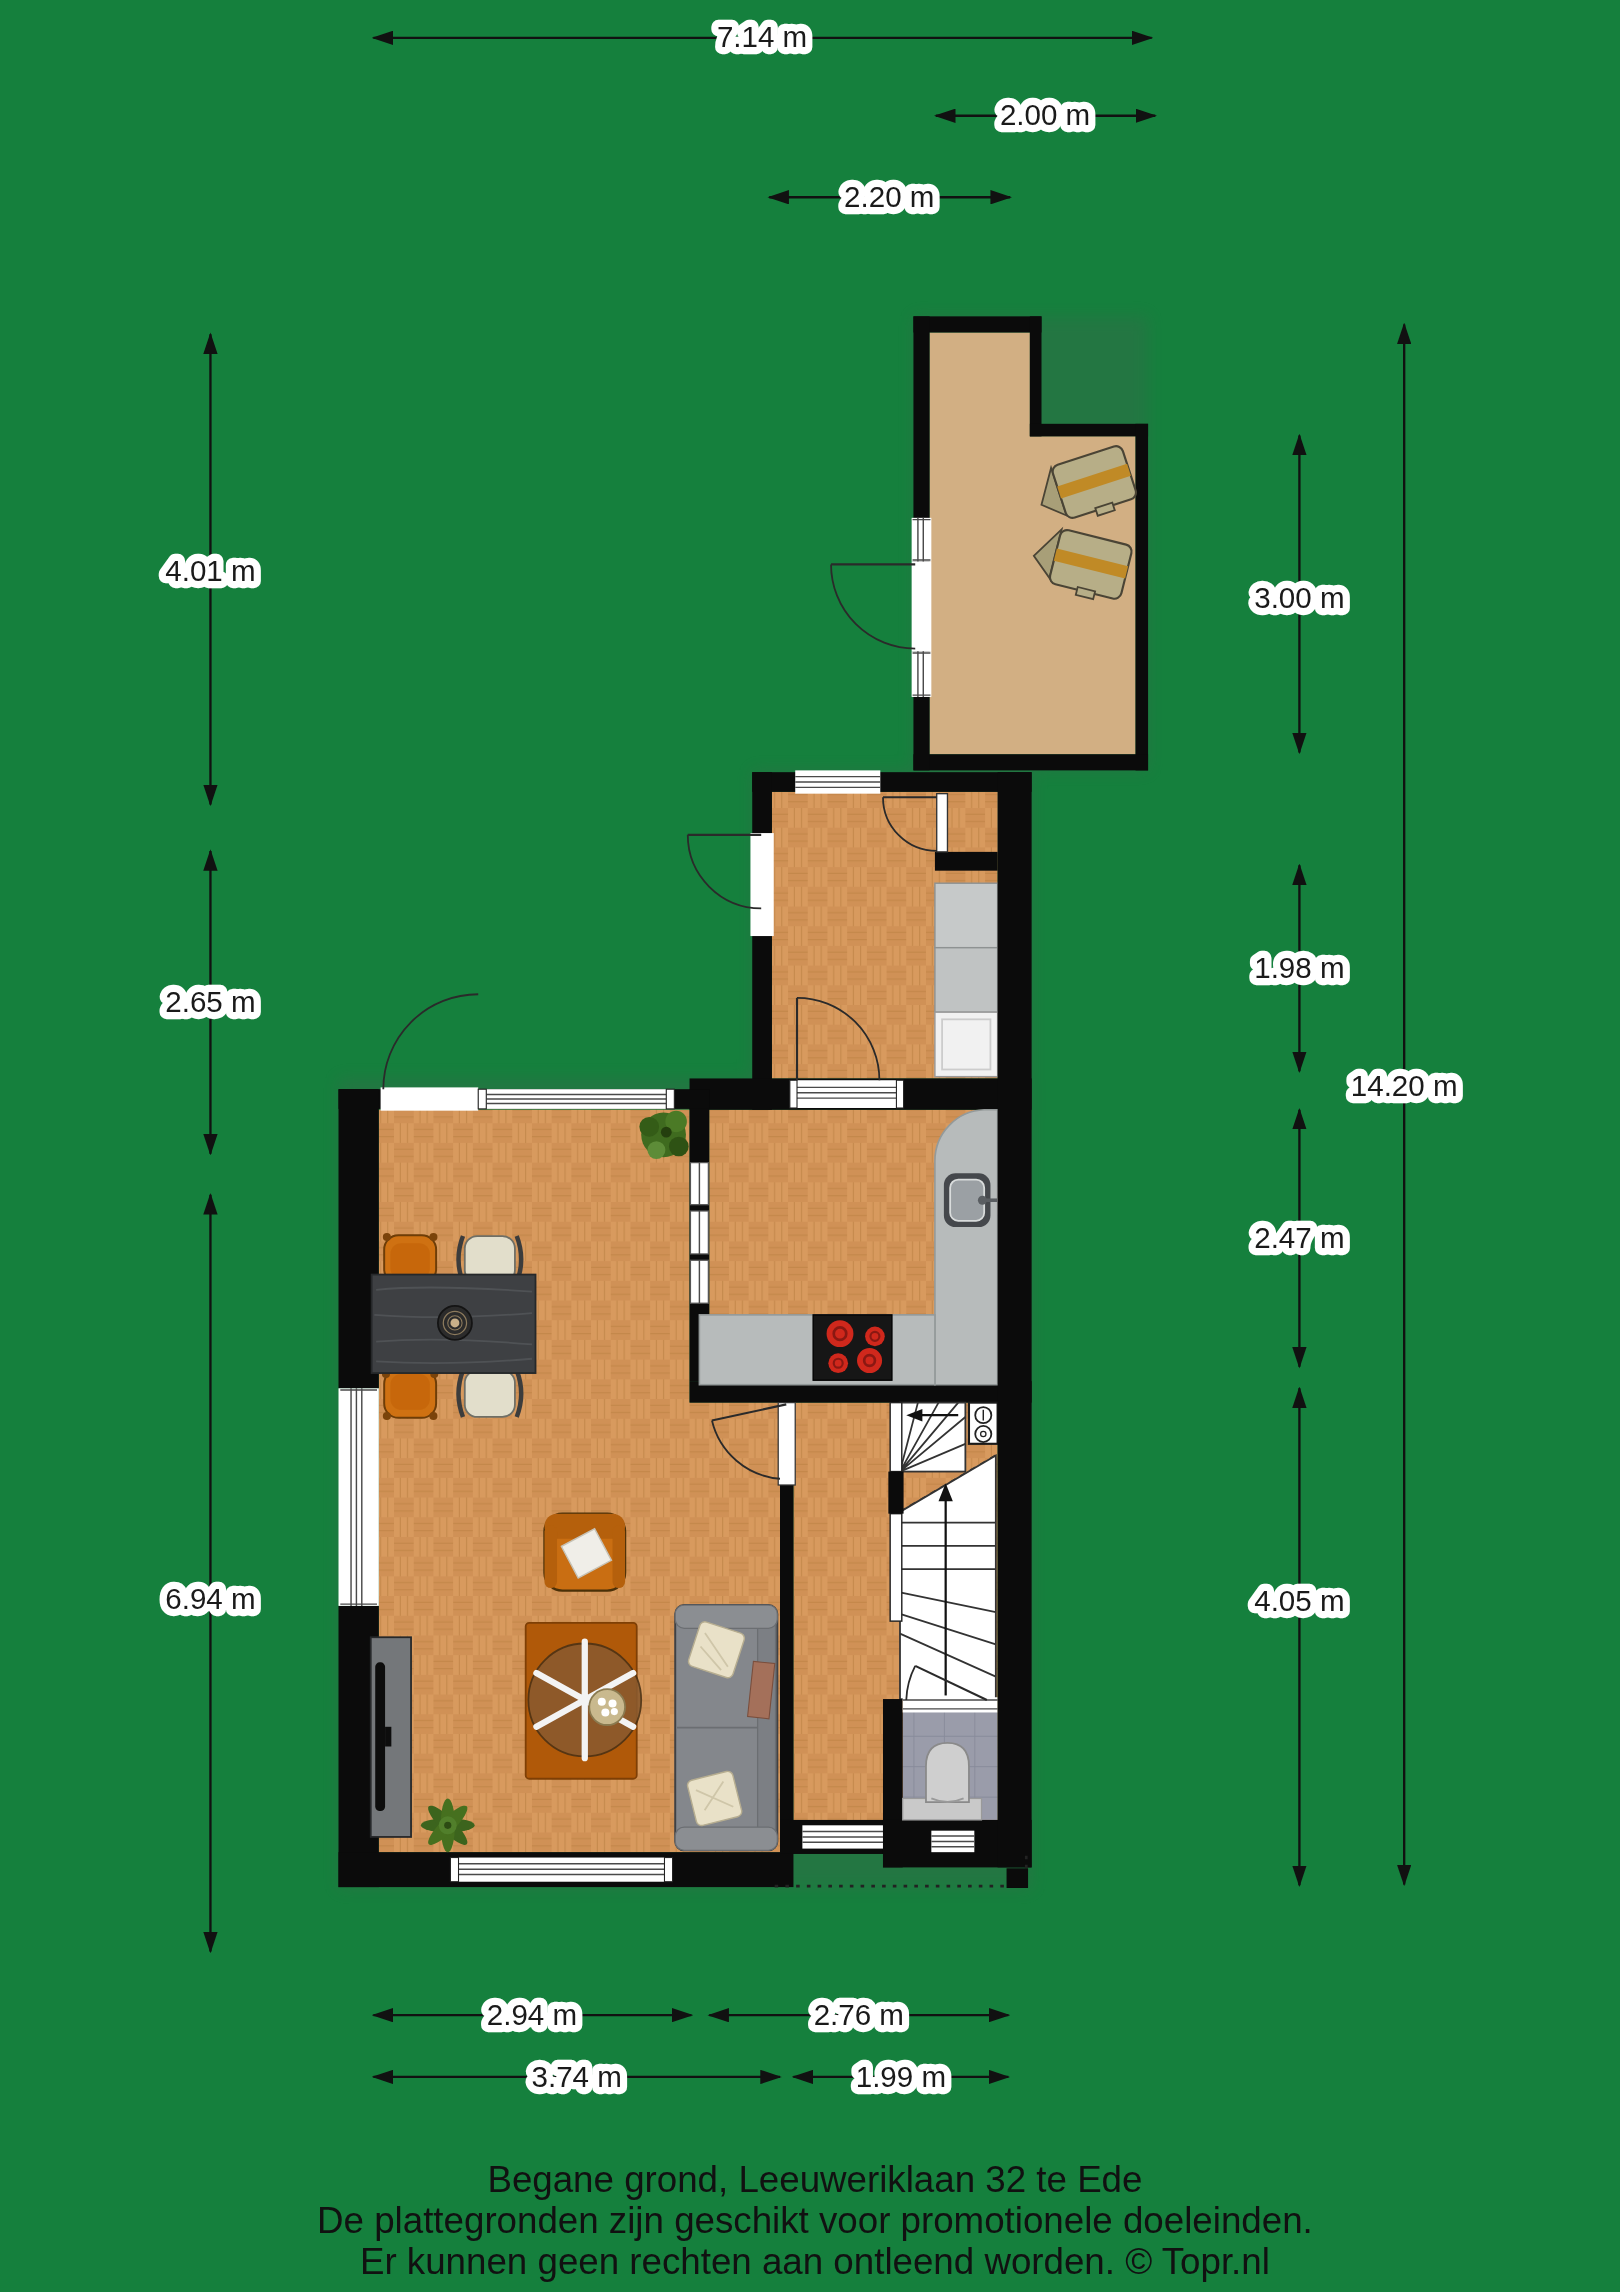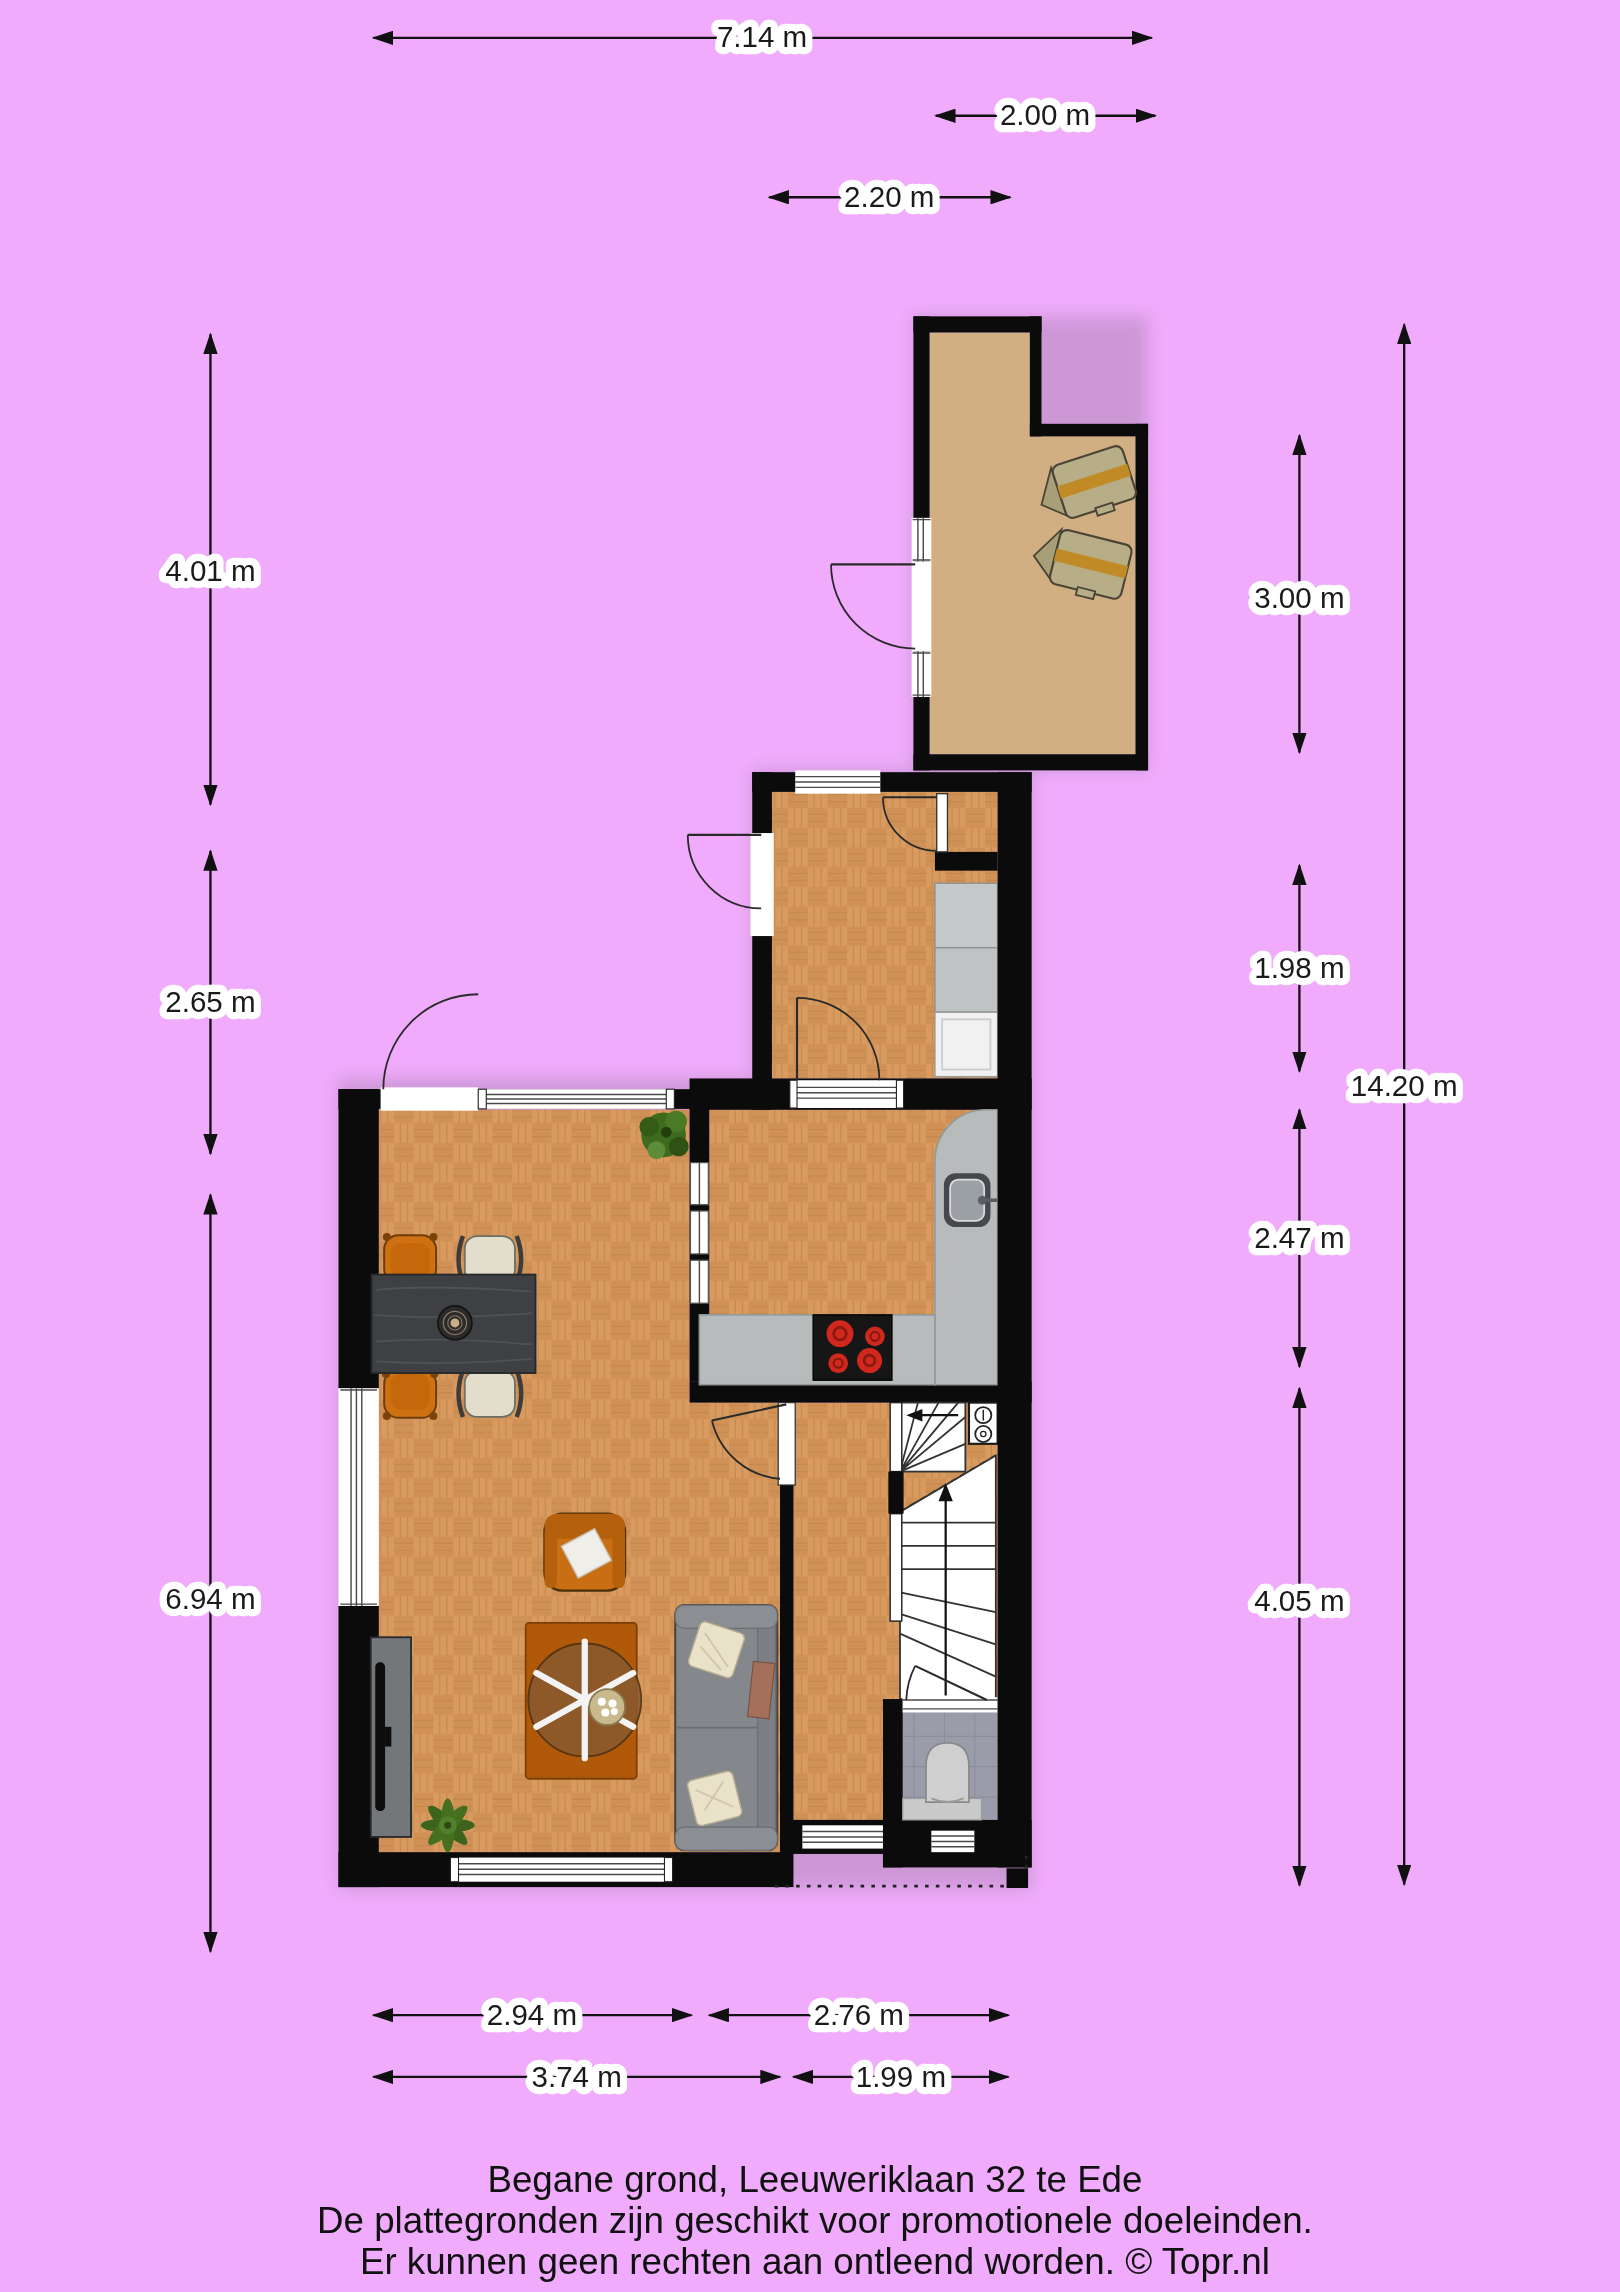--- a/index.html
+++ b/index.html
@@ -1,16 +1,16 @@
 <!DOCTYPE html>
 <html style="font-size:14.3px"><head>
 <meta charset="utf-8">
 <style>
   html,body{margin:0;padding:0;background:#ffffff;}
-  .stage{position:relative;width:1620px;height:2293px;background:#f0abfc;overflow:hidden;
+  .stage{position:relative;width:1620px;height:2293px;background:#15803d;overflow:hidden;
          font-family:"Liberation Sans", sans-serif;}
   svg{display:block;}
   text.dim{font-family:"Liberation Sans", sans-serif;font-size:33px;fill:#1a1a1a;
            text-anchor:middle;dominant-baseline:middle;
            paint-order:stroke;stroke:#ffffff;stroke-width:16px;stroke-linejoin:round;}
   text.footer{font-family:"Liberation Sans", sans-serif;font-size:41px;fill:#111;text-anchor:middle;}
   .wall{fill:#0b0b0b;}
   .win{fill:#ffffff;}
   .winline{stroke:#4a4a4a;stroke-width:1.6;fill:none;}
   .doorarc{stroke:#2a2a2a;stroke-width:2;fill:none;}

